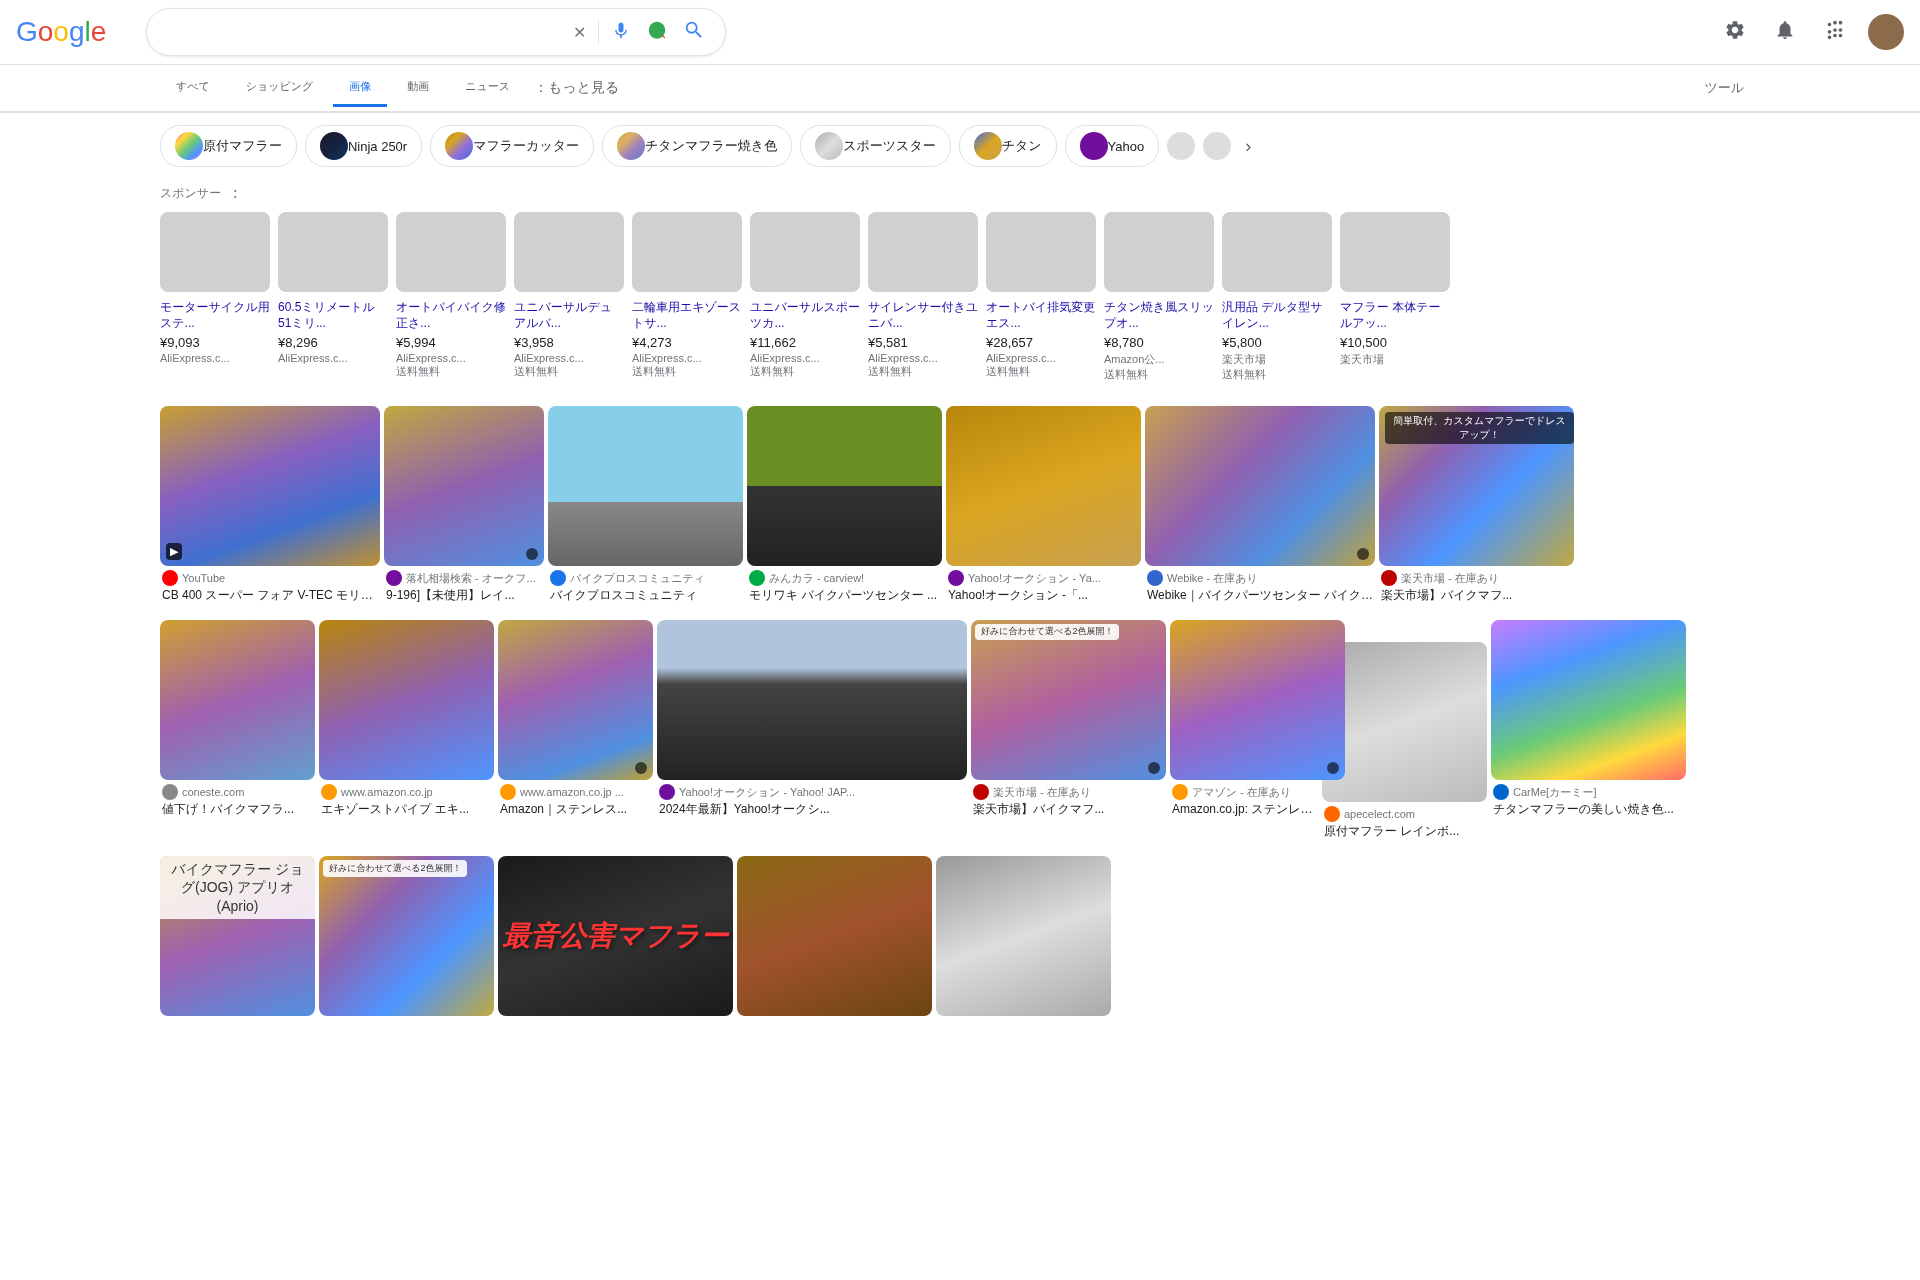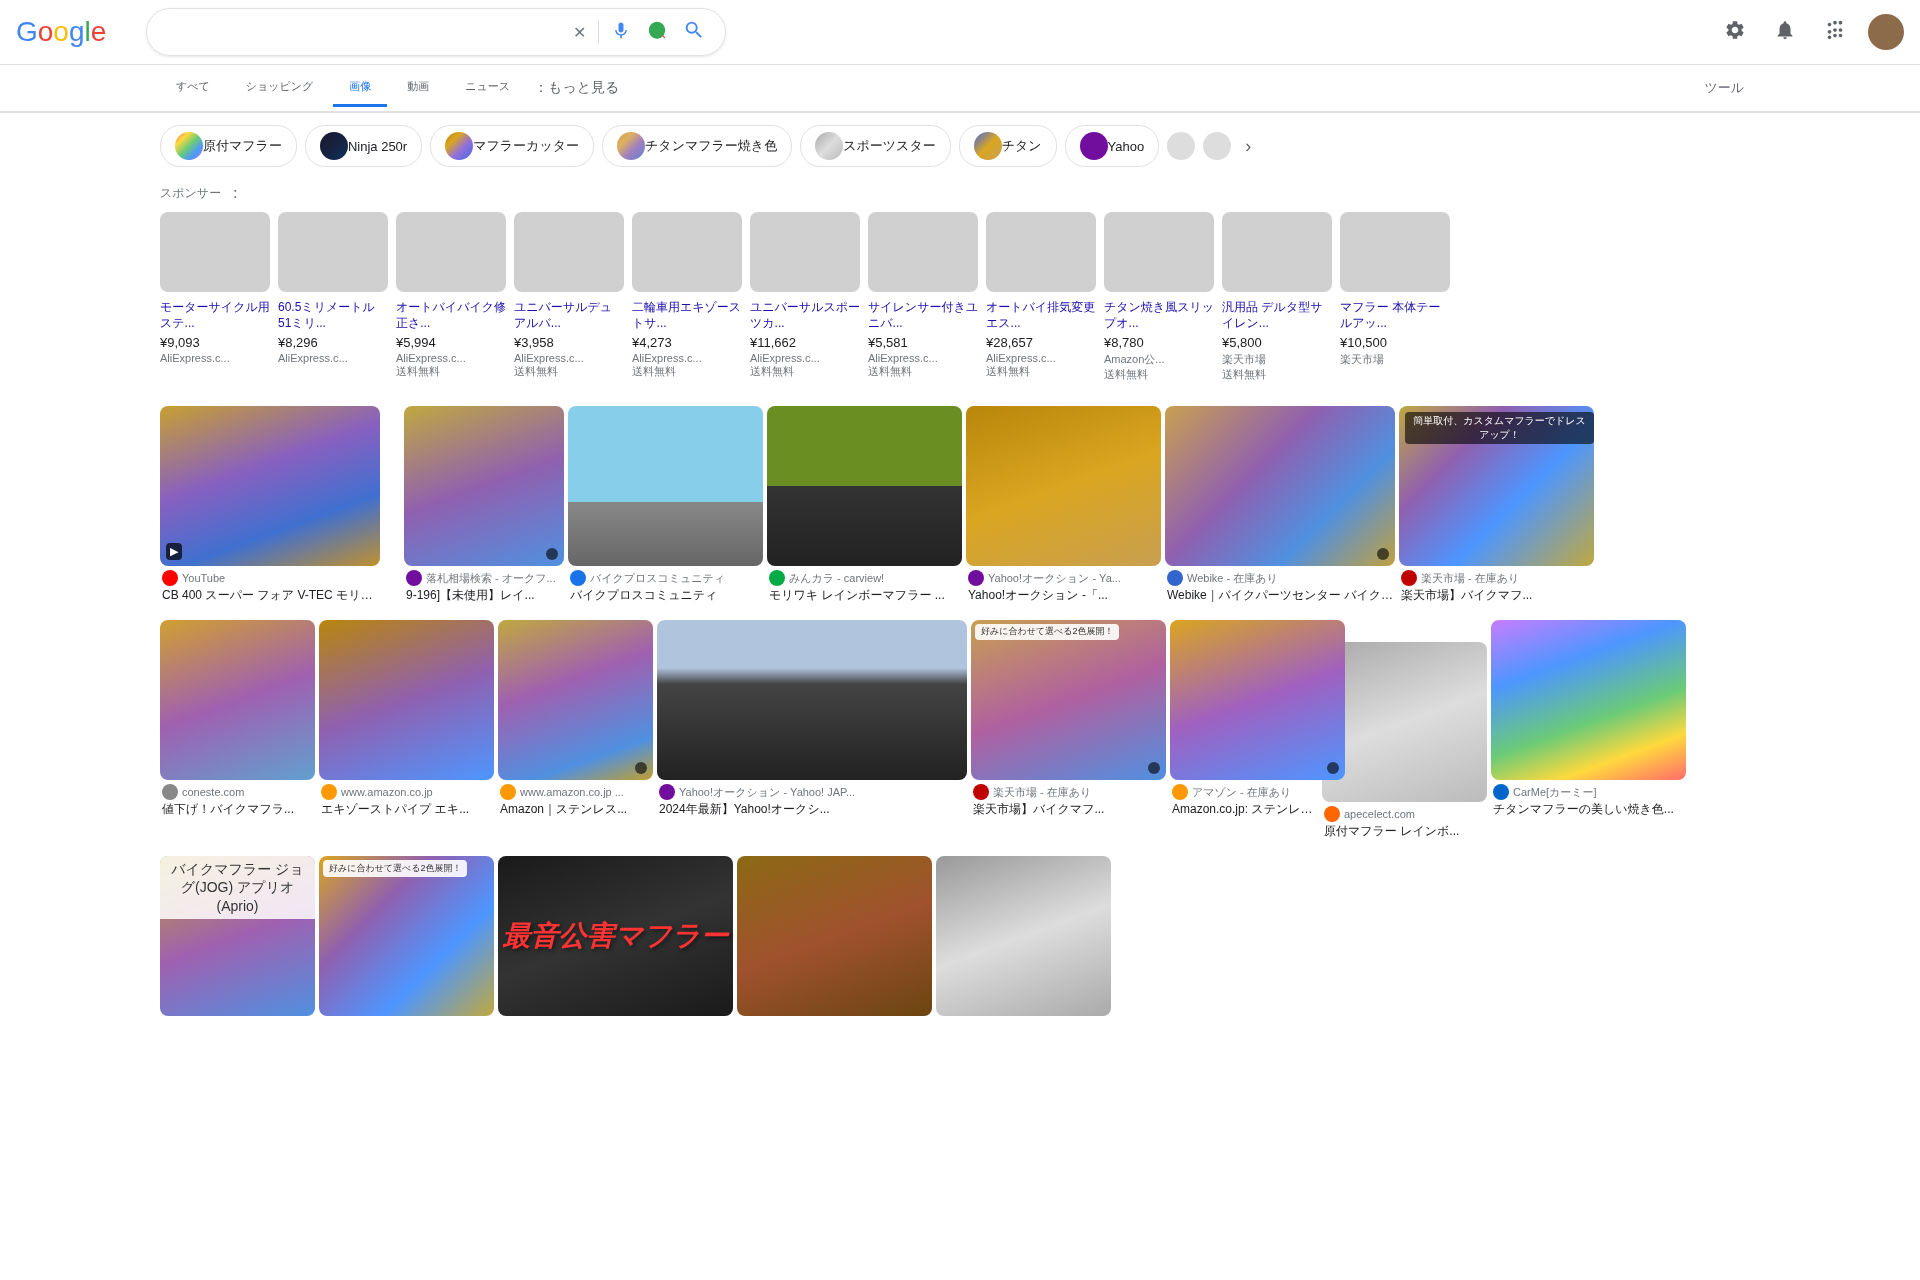--- a/index.html
+++ b/index.html
@@ -305,21 +305,21 @@
       </div>
       <div class="image-meta">
         <div class="image-source">
           <span class="source-favicon yt"></span>
           <span>YouTube</span>
         </div>
         <div class="image-caption" style="max-width:220px;">CB 400 スーパー フォア V-TEC モリワ...</div>
       </div>
     </div>
 
-    <div style="width:160px;flex-shrink:0;margin-left:20px;">
+    <div style="width:160px;flex-shrink:0;">
       <div class="img-box img-muffler-pair row1-item" style="width:160px;height:160px;border-radius:8px;position:relative;">
         <div class="badge-dot"></div>
       </div>
       <div class="image-meta">
         <div class="image-source">
           <span class="source-favicon" style="background:#720E9E;"></span>
           <span>落札相場検索 - オークフ...</span>
         </div>
         <div class="image-caption" style="max-width:160px;">9-196]【未使用】レイ...</div>
       </div>
@@ -336,21 +336,21 @@
       </div>
     </div>
 
     <div style="width:195px;flex-shrink:0;">
       <div class="img-box img-bike-ducati row1-item" style="width:195px;height:160px;border-radius:8px;"></div>
       <div class="image-meta">
         <div class="image-source">
           <span class="source-favicon" style="background:#00aa44;"></span>
           <span>みんカラ - carview!</span>
         </div>
-        <div class="image-caption" style="max-width:195px;">モリワキ レインボーマフラー ...</div>
+        <div class="image-caption" style="max-width:195px;">モリワキ バイクパーツセンター ...</div>
       </div>
     </div>
 
     <div style="width:195px;flex-shrink:0;">
       <div class="img-box img-exhaust-gold row1-item" style="width:195px;height:160px;border-radius:8px;"></div>
       <div class="image-meta">
         <div class="image-source">
           <span class="source-favicon" style="background:#720E9E;"></span>
           <span>Yahoo!オークション - Ya...</span>
         </div>

